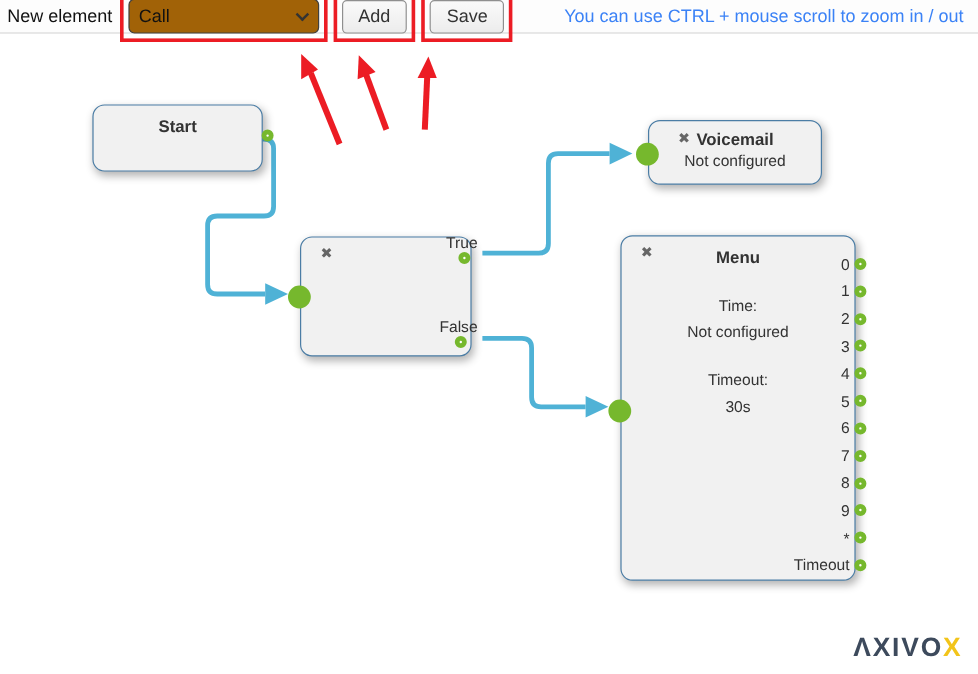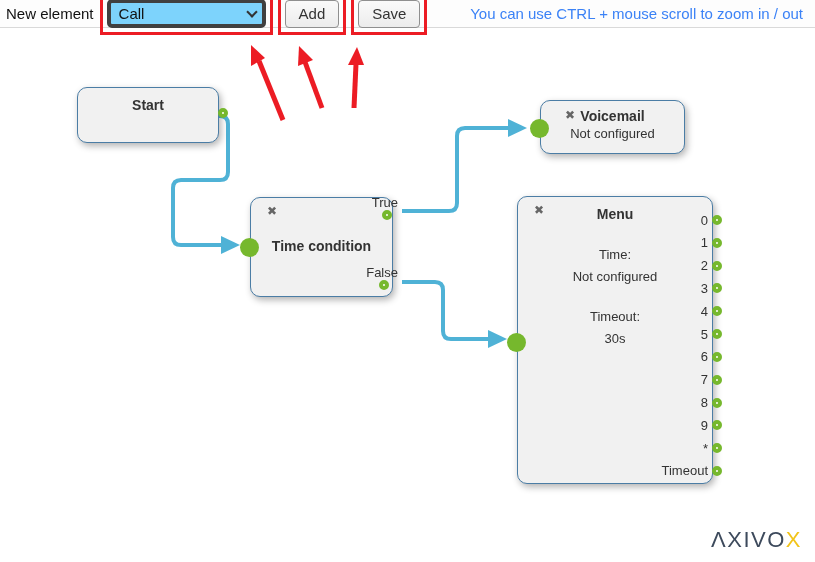--- a/index.html
+++ b/index.html
@@ -18,21 +18,21 @@
   .toolbar{
     position:absolute;left:0;top:0;width:815px;height:28px;background:#fdfdfd;
     border-bottom:1px solid #d9d9d9;display:flex;align-items:center;padding-left:6px;z-index:5;
   }
   .tb-label{font-size:15px;color:#111;margin-right:6px;white-space:nowrap;}
   .red-box{border:3px solid var(--red);padding:4px;display:flex;align-items:center;margin-right:5px;background:transparent;}
   .select-wrap{position:relative;}
   select.element-select{
     -webkit-appearance:none;appearance:none;
     width:159px;height:29px;font-size:15px;color:#111;
-    background:#7dd3fc;border:4px solid #404040;border-radius:5px;
+    background:#a16207;border:1px solid #404040;border-radius:5px;
     padding:2px 26px 2px 8px;font-family:inherit;
   }
   .chevron{
     position:absolute;right:10px;top:9px;width:8px;height:8px;pointer-events:none;
     border-right:2px solid #333;border-bottom:2px solid #333;transform:rotate(45deg);
   }
   button.tb-btn{
     height:28px;padding:3px 13px;font-size:15px;color:#333;font-family:inherit;
     background:linear-gradient(#fafafa,#ececec);border:1px solid #8f8f8f;border-radius:4px;text-align:center;
   }
@@ -93,21 +93,21 @@
 
   
   svg.overlay{position:absolute;left:0;top:0;z-index:2;pointer-events:none;}
   .conn{stroke:var(--blue);stroke-width:4;fill:none;}
   .conn-head{fill:var(--blue);stroke:none;}
   .ra{stroke:var(--red);stroke-width:5;}
   .ra-head{fill:var(--red);stroke:none;}
 
   
   .logo{
-    position:absolute;right:13px;bottom:9px;font-size:22px;font-weight:normal;
+    position:absolute;right:13px;bottom:9px;font-size:22px;font-weight:bold;
     letter-spacing:1.5px;color:var(--logo-navy);z-index:3;
   }
   .logo .accent{color:var(--logo-yellow);}
 </style>
 </head>
 <body>
 
 <div class="toolbar">
   <span class="tb-label">New element</span>
 
@@ -150,21 +150,20 @@
   <polygon class="ra-head" points="357,47 364,65 348,65"></polygon>
 </svg>
 
 <div class="node n-start">
   <div class="node-title">Start</div>
   <span class="ring out-ring"></span>
 </div>
 
 <div class="node n-time">
   <span class="close-x">✖</span>
-  <div class="node-title">Time condition</div>
   <div class="port-row row-true">
     <span class="port-label">True</span>
     <span class="ring"></span>
   </div>
   <div class="port-row row-false">
     <span class="port-label">False</span>
     <span class="ring"></span>
   </div>
   <span class="dot in-dot"></span>
 </div>

